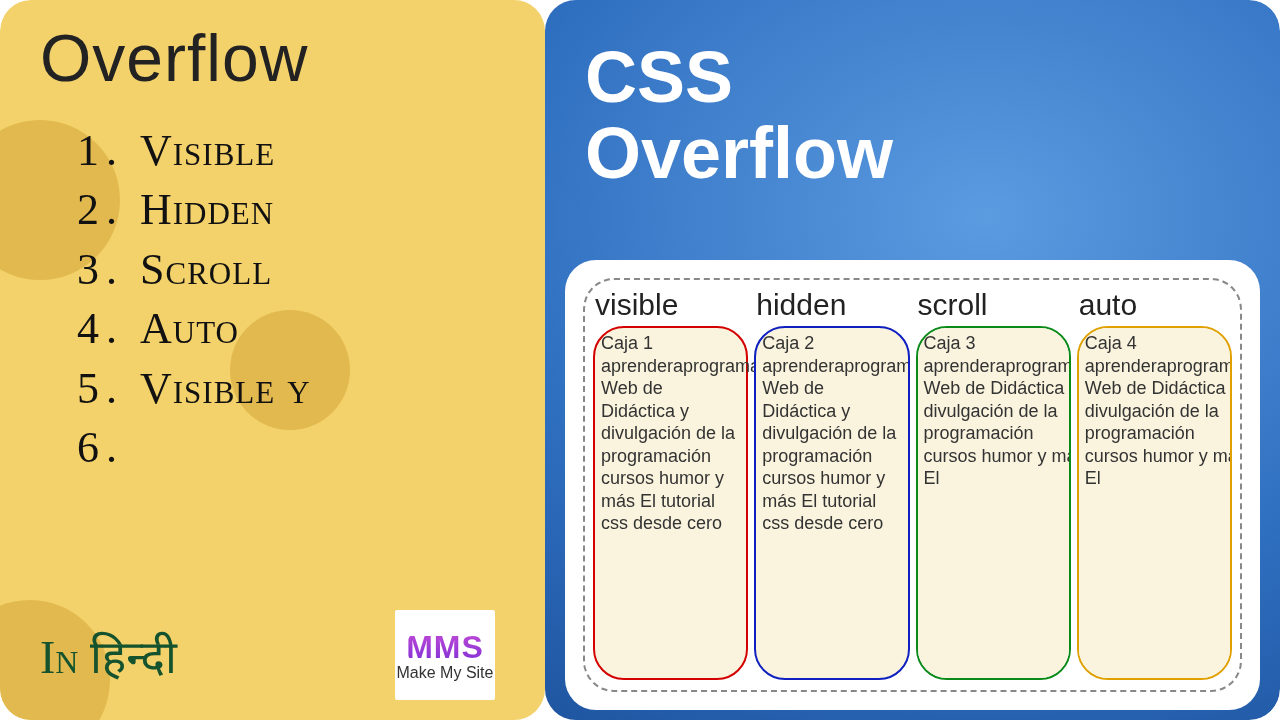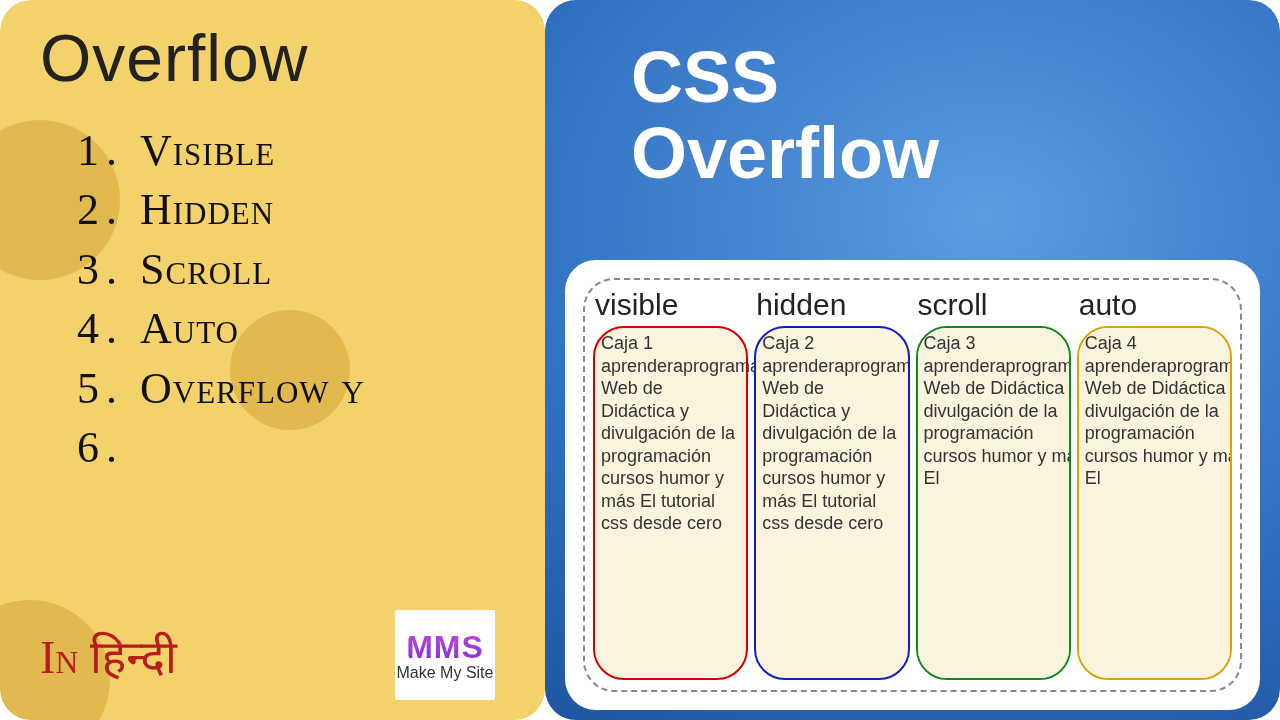--- a/index.html
+++ b/index.html
@@ -21,33 +21,32 @@
   .c3 { width: 160px; height: 160px; left: -50px; bottom: -40px; }
 
   .left-title { font-size: 66px; font-weight: 400; color: #222; letter-spacing: 1px; position: relative; }
   .list { margin-top: 25px; position: relative; }
   .list-row { display: flex; align-items: baseline; font-size: 44px; color: #111; font-family: Georgia, 'Times New Roman', serif; font-variant: small-caps; letter-spacing: 1px; line-height: 1.35; }
   .list-num { width: 60px; text-align: right; font-variant: normal; }
   .list-dot { width: 40px; text-align: left; padding-left: 6px; font-variant: normal; }
   .list-label { }
 
   .bottom-row { position: absolute; bottom: 20px; left: 40px; right: 20px; display: flex; align-items: center; justify-content: space-between; }
-  .in-lang { font-size: 46px; color: #b91c1c; font-family: Georgia, 'Times New Roman', serif; }
+  .in-lang { font-size: 46px; color: #14532d; font-family: Georgia, 'Times New Roman', serif; }
   .in-lang .in-word { font-variant: small-caps; }
   .logo-box { width: 100px; height: 90px; background: #fff; display: flex; flex-direction: column; align-items: center; justify-content: center; border-radius: 2px; margin-right: 30px; }
   .logo-main { font-size: 32px; font-weight: 900; background: linear-gradient(180deg, #c54bd6 0%, #7a2fd6 100%); -webkit-background-clip: text; background-clip: text; color: transparent; letter-spacing: 1px; }
   .logo-sub { font-size: 16px; color: #333; margin-top: -2px; }
 
   
   .right {
     width: 735px;
     height: 720px;
     background: radial-gradient(ellipse 900px 700px at 60% 30%, #5b9be0 0%, #2f6fc0 55%, #184b94 100%);
     position: relative;
-    padding-left: 46px;
   }
   .right-title { color: #fff; font-size: 72px; font-weight: 800; line-height: 1.05; padding: 40px 0 0 40px; font-family: Arial, sans-serif; }
 
   .demo-panel {
     position: absolute;
     left: 20px; right: 20px; bottom: 10px;
     height: 450px;
     background: #fff;
     padding: 18px;
   }
@@ -109,21 +108,21 @@
       <span class="list-label">Scroll</span>
     </div>
     <div class="list-row">
       <span class="list-num">4</span>
       <span class="list-dot">.</span>
       <span class="list-label">Auto</span>
     </div>
     <div class="list-row">
       <span class="list-num">5</span>
       <span class="list-dot">.</span>
-      <span class="list-label">Overflow y</span>
+      <span class="list-label">Visible y</span>
     </div>
     <div class="list-row">
       <span class="list-num">6</span>
       <span class="list-dot">.</span>
     </div>
   </div>
 
   <div class="bottom-row">
     <div class="in-lang">
       <span class="in-word">In</span>

